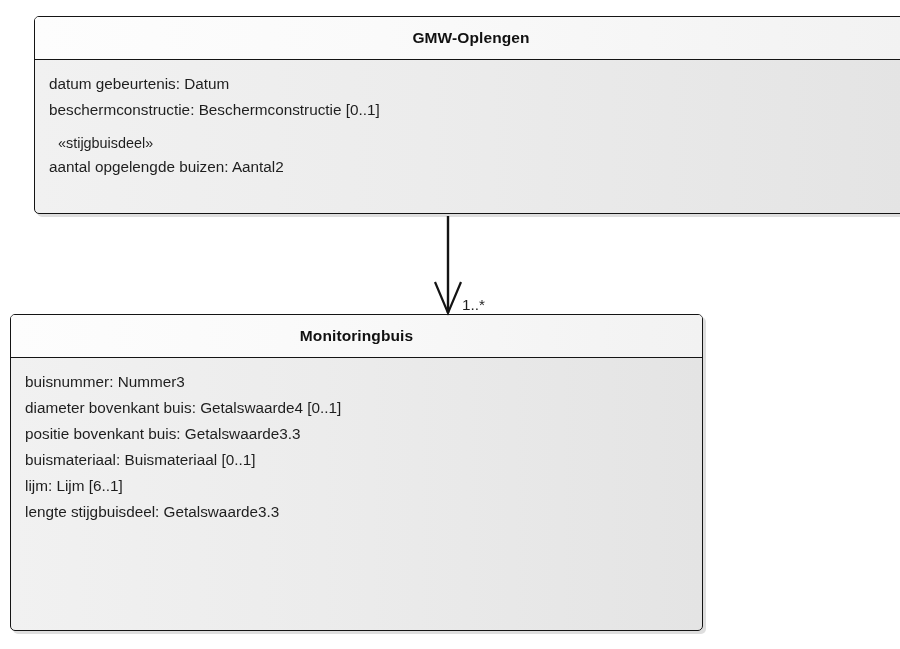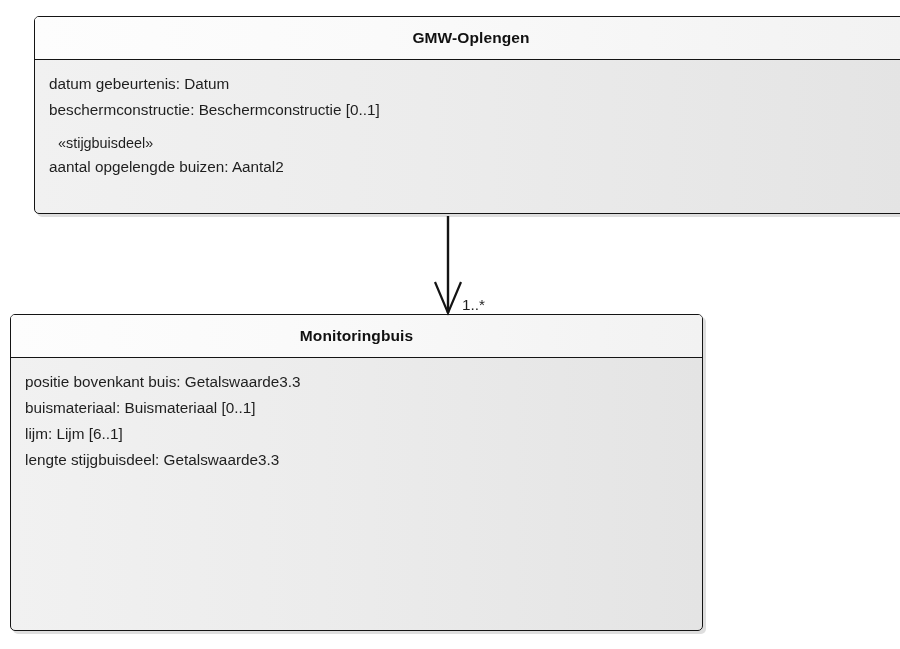--- a/index.html
+++ b/index.html
@@ -101,20 +101,22 @@
         <div class="uml-attribute stereotype">«stijgbuisdeel»</div>
         <div class="uml-attribute">aantal opgelengde buizen: Aantal2</div>
       </div>
   </div>
 
   <div class="uml-class" id="class-box-1" style="left: 10px; top: 314px; width: 693px; height: 317px;">
     <div class="uml-class-header">
       <span class="uml-class-title">Monitoringbuis</span>
     </div>
     <div class="uml-class-body" id="class-body-1">
+        <div class="uml-attribute">buisnummer: Nummer3</div>
+        <div class="uml-attribute">diameter bovenkant buis: Getalswaarde4 [0..1]</div>
         <div class="uml-attribute">positie bovenkant buis: Getalswaarde3.3</div>
         <div class="uml-attribute">buismateriaal: Buismateriaal [0..1]</div>
         <div class="uml-attribute">lijm: Lijm [6..1]</div>
         <div class="uml-attribute">lengte stijgbuisdeel: Getalswaarde3.3</div>
       </div>
   </div>
 
   <svg id="association-connector" viewBox="0 0 900 649" width="900" height="649">
     <line id="connector-line" x1="448" y1="216" x2="448" y2="313" stroke="#141414" stroke-width="2.4"></line>
     <polyline id="connector-arrowhead" points="435,282 448,313 461,282" fill="none" stroke="#141414" stroke-width="2.2" stroke-linecap="butt" stroke-linejoin="miter"></polyline>

